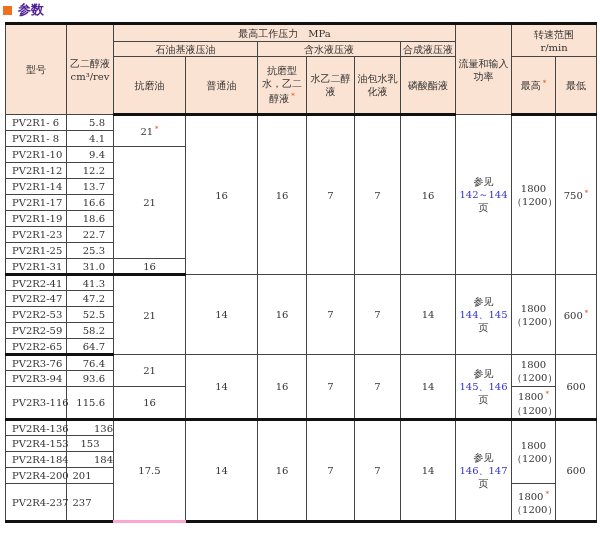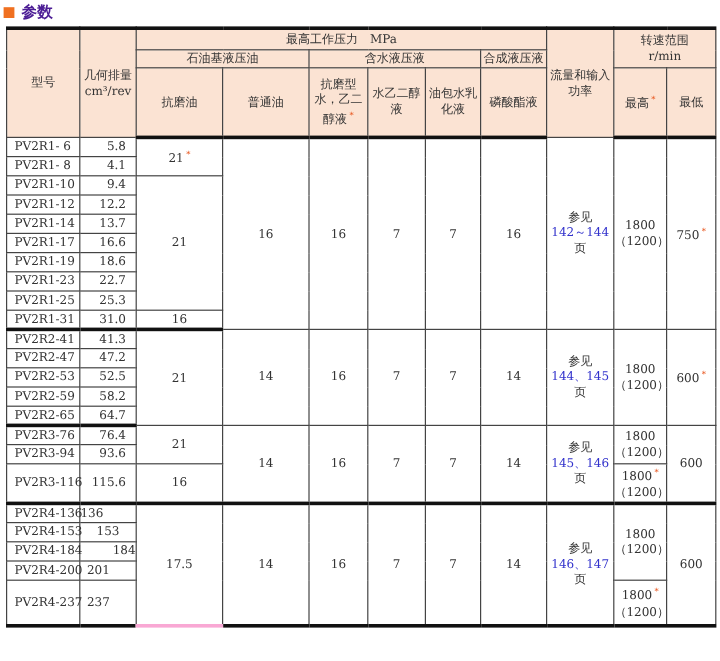--- a/index.html
+++ b/index.html
@@ -38,21 +38,21 @@
       <col style="width:48px">
       <col style="width:46px">
       <col style="width:55px">
     <col style="width:56px">
       <col style="width:44px">
       <col style="width:41px">
   </colgroup>
   <thead>
     <tr style="height:18px">
       <th rowspan="3">型号</th>
-      <th rowspan="3"><span>几何排量</span><br><span>cm³/rev</span></th>
+      <th rowspan="3"><span>乙二醇液</span><br><span>cm³/rev</span></th>
       <th colspan="6">最高工作压力　MPa</th>
       <th rowspan="3">流量和输入功率</th>
       <th colspan="2" rowspan="2"><span>转速范围</span><br><span>r/min</span></th>
     </tr>
     <tr style="height:15px">
       <th colspan="2">石油基液压油</th>
       <th colspan="3">含水液压液</th>
       <th>合成液压液</th>
     </tr>
     <tr style="height:58px">
@@ -169,21 +169,21 @@
       </tr>
     <tr class="grp-end" style="height:33px">
       <td class="model">PV2R3-116</td>
       <td class="disp">115.6</td>
       <td>16</td>
       <td><span>1800</span><span class="star">*</span><br><span>（1200）</span></td>
     </tr>
 
     <tr class="rh">
       <td class="model">PV2R4-136</td>
-      <td class="disp" style="text-align:left;padding-right:0">136</td>
+      <td class="disp" style="text-align:right;padding-right:0">136</td>
       <td rowspan="5" style="border-bottom:3px solid #f9a8d4">17.5</td>
       <td rowspan="5" style="border-bottom:3px solid #111">14</td>
       <td rowspan="5" style="border-bottom:3px solid #111">16</td>
       <td rowspan="5" style="border-bottom:3px solid #111">7</td>
       <td rowspan="5" style="border-bottom:3px solid #111">7</td>
       <td rowspan="5" style="border-bottom:3px solid #111">14</td>
       <td rowspan="5" style="border-bottom:3px solid #111"><span>参见</span><br><span class="link">146、147</span><span>页</span></td>
       <td rowspan="4"><span>1800</span><br><span>（1200）</span></td>
       <td rowspan="5" style="border-bottom:3px solid #111">600</td>
     </tr>

